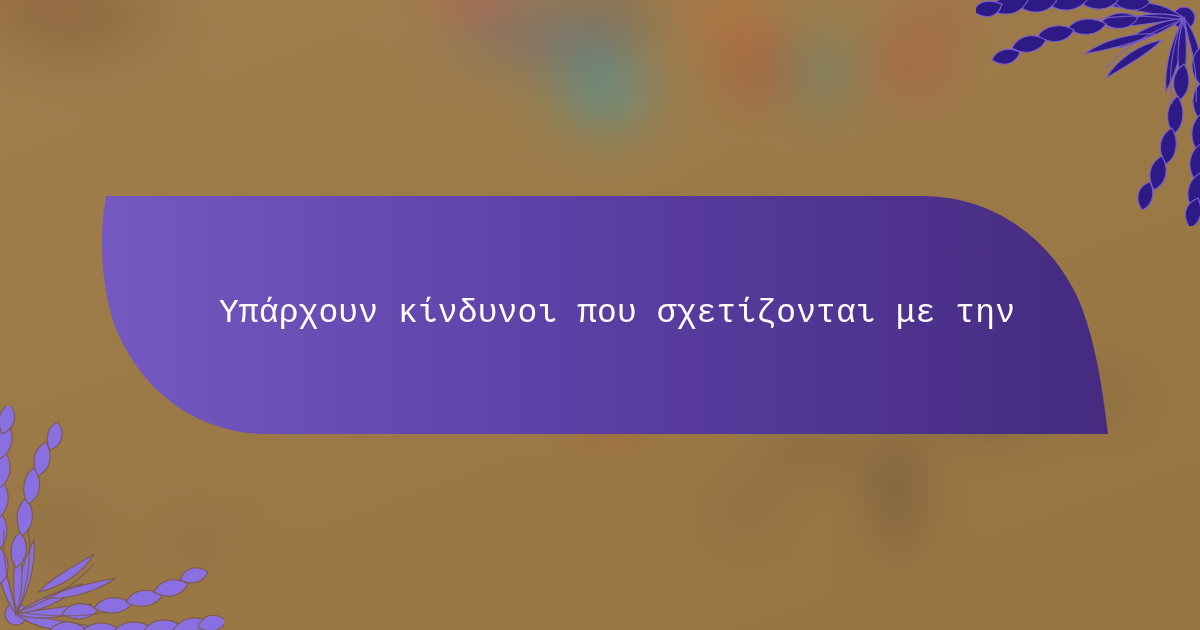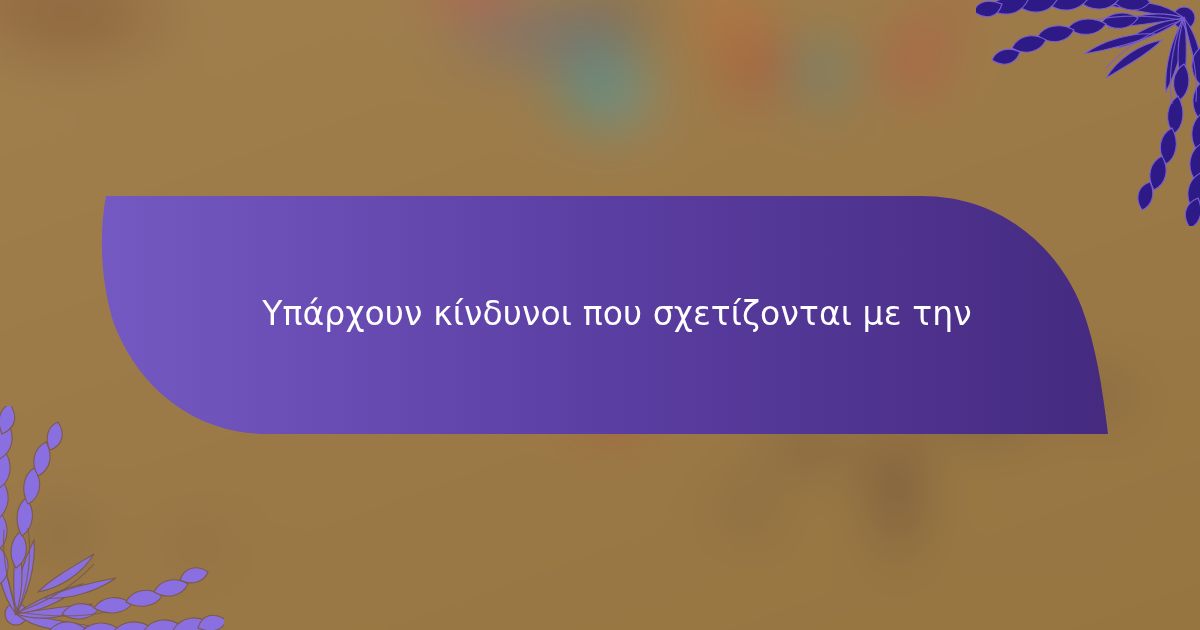--- a/index.html
+++ b/index.html
@@ -92,21 +92,21 @@
     padding:0 120px 2px 150px;
     text-align:center;
     color:#ffffff;
     font-family:"DejaVu Sans", sans-serif;
     font-size:33px;
     font-weight:400;
     line-height:1.62;
     letter-spacing:.1px;
     text-rendering:optimizeLegibility;
   }
-  .banner-text .ln { display:block; white-space:nowrap; }
+  .banner-text .ln { display:block; white-space:nowrap;font-family:Liberation Mono, monospace; }
 </style>
 </head>
 <body>
 
 <div id="stage">
 
   <div class="bg-photo"></div>
 
   <svg class="corner-orn tr" viewBox="0 0 230 230">
     <g transform="translate(230,0) scale(-1,1)">

